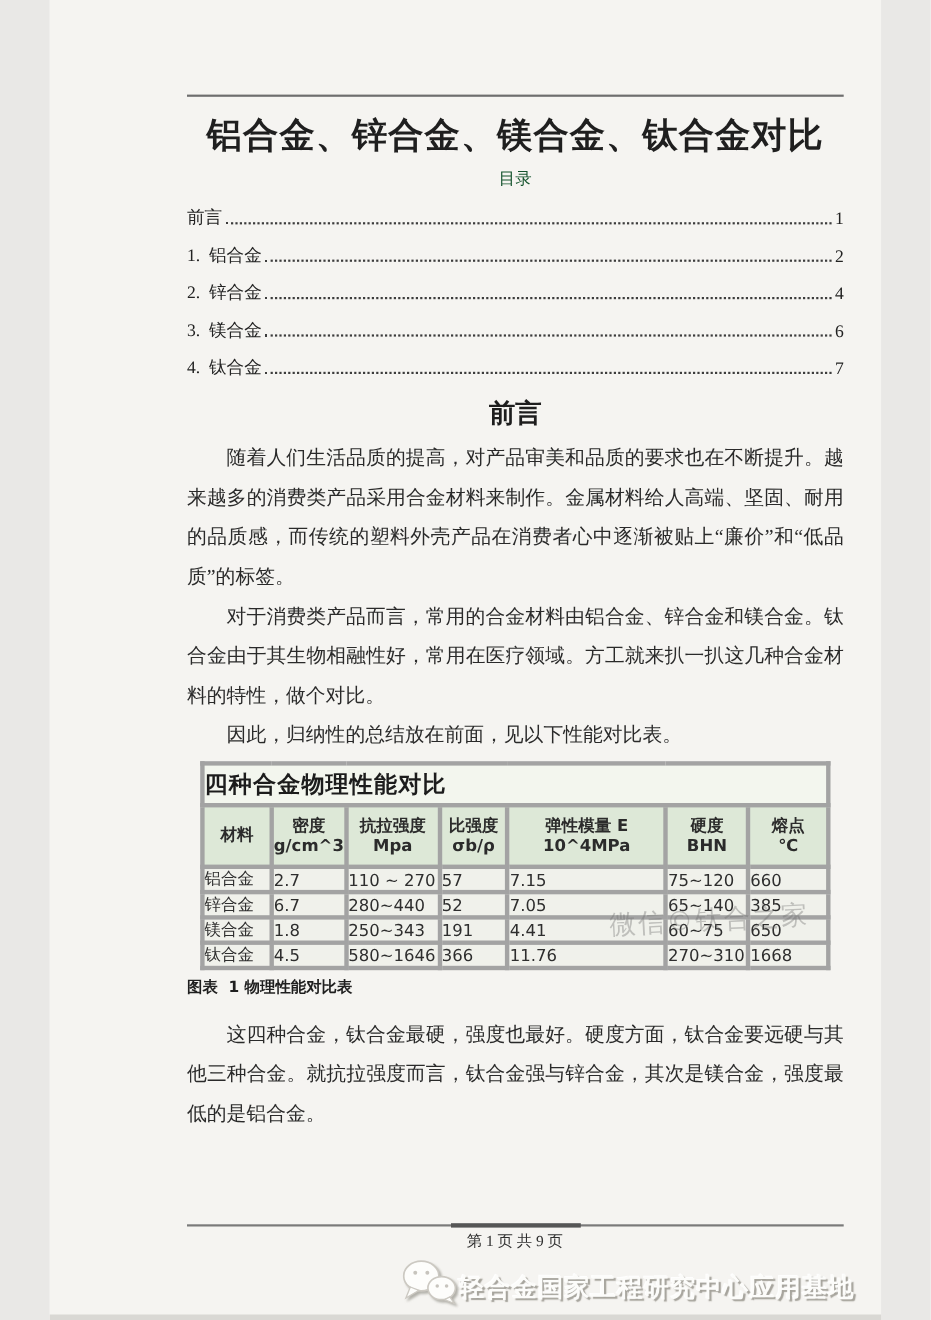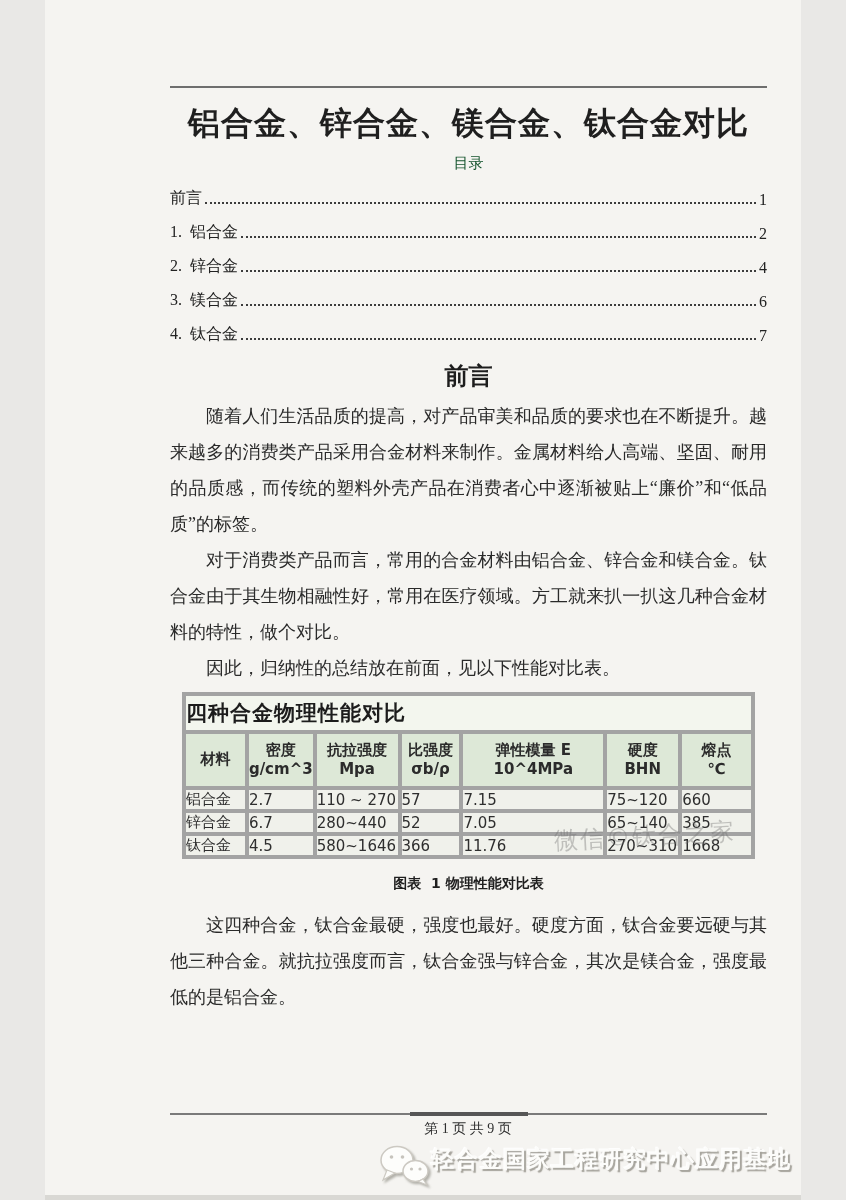--- a/index.html
+++ b/index.html
@@ -24,29 +24,29 @@
                 font-family:"DejaVu Sans","Liberation Sans",sans-serif; }
   table.alloy td, table.alloy th { border:4px solid #a3a3a3; vertical-align:middle; }
   .tbl-title-cell { background:#f3f6ee; font-size:21px; font-weight:700; height:38px; color:#1c1c1c; letter-spacing:1px; }
   .hdr-row th { background:#dde8d7; height:56px; font-size:15px; font-weight:700; color:#2b2b2b; line-height:1.3; }
   .hdr-l2:empty { display:none; }
   .hdr-l1, .hdr-l2 { display:block; }
   .data-row td { background:#f0f1eb; height:22px; font-size:15px; color:#2e2e2e; }
   .tbl-watermark { position:absolute; top:128px; left:372px; font-family:"DejaVu Sans",sans-serif;
                    font-size:24px; color:rgba(110,110,110,0.38); transform:rotate(-3deg);
                    white-space:nowrap; pointer-events:none; letter-spacing:2px; }
-  .caption { text-align:center; font-family:"DejaVu Sans","Liberation Sans",sans-serif;
-             font-weight:700; font-size:14px; line-height:24px; margin-top:12px; color:#1f1f1f; white-space:pre; }
+  .caption { font-family:"DejaVu Sans","Liberation Sans",sans-serif;
+             font-weight:700; font-size:14px; line-height:24px; margin-top:4px; color:#1f1f1f; white-space:pre; }
   .para.after-table { margin-top:12px; }
   .rule-bottom { position:absolute; left:125px; top:1113px; width:597px; height:2px; background:#7a7a7a; }
   .rule-bottom .dark-seg { position:absolute; left:50%; transform:translateX(-50%); top:-1px;
                            width:118px; height:4px; background:#565656; }
   .page-info { position:absolute; top:1120px; left:0; width:846px; text-align:center;
                font-size:14px; color:#2f2f2f; }
-  .brand { position:absolute; top:1144px; right:10px; display:flex; align-items:flex-start; gap:1px; }
+  .brand { position:absolute; top:1144px; right:24px; display:flex; align-items:flex-end; gap:1px; }
   .brand-text { font-family:"DejaVu Sans","Liberation Sans",sans-serif; font-weight:700; font-size:23px;
                 color:#fcfcfa; letter-spacing:1px;
                 text-shadow:2px 2px 1px rgba(150,148,140,0.85), -1px -1px 0 rgba(255,255,255,0.9); }
   .wechat-icon { filter:drop-shadow(2px 2px 1px rgba(150,148,140,0.7)); }
   .bottom-strip { position:absolute; bottom:0; left:0; width:846px; height:5px; background:#d9d8d4; }
 </style>
 </head>
 <body>
 
 <div class="canvas">
@@ -148,20 +148,29 @@
         <tr class="data-row">
           <td>锌合金</td>
           <td>6.7</td>
           <td>280~440</td>
           <td>52</td>
           <td>7.05</td>
           <td>65~140</td>
           <td>385</td>
         </tr>
         <tr class="data-row">
+          <td>镁合金</td>
+          <td>1.8</td>
+          <td>250~343</td>
+          <td>191</td>
+          <td>4.41</td>
+          <td>60~75</td>
+          <td>650</td>
+        </tr>
+        <tr class="data-row">
           <td>钛合金</td>
           <td>4.5</td>
           <td>580~1646</td>
           <td>366</td>
           <td>11.76</td>
           <td>270~310</td>
           <td>1668</td>
         </tr>
       </tbody>
         </table>

